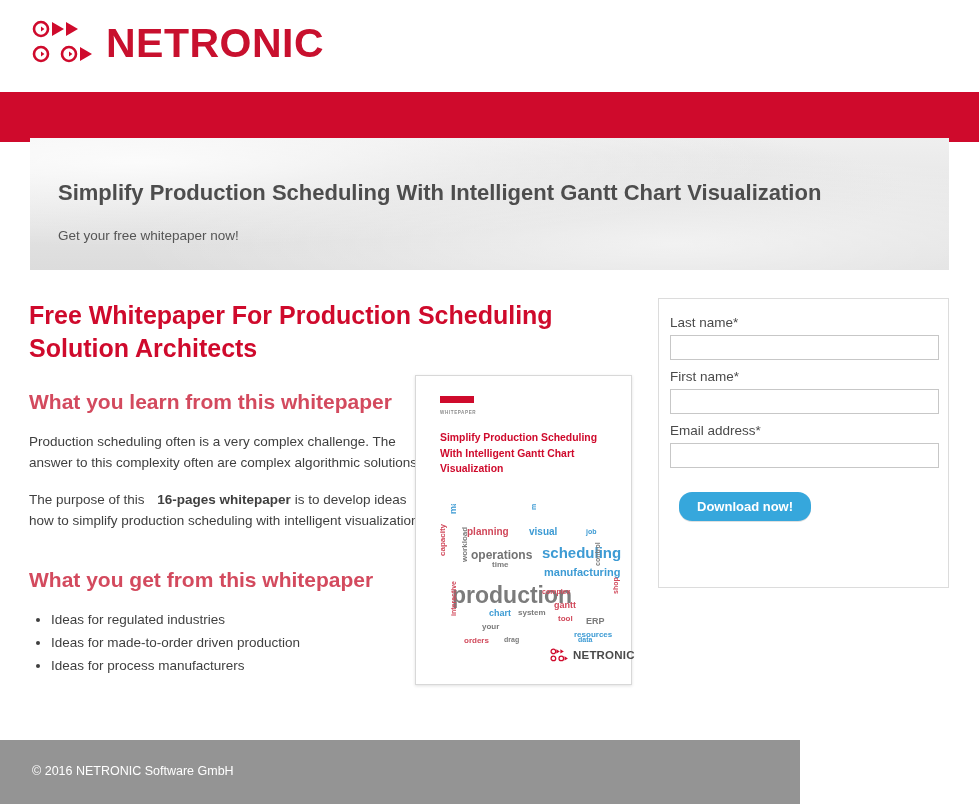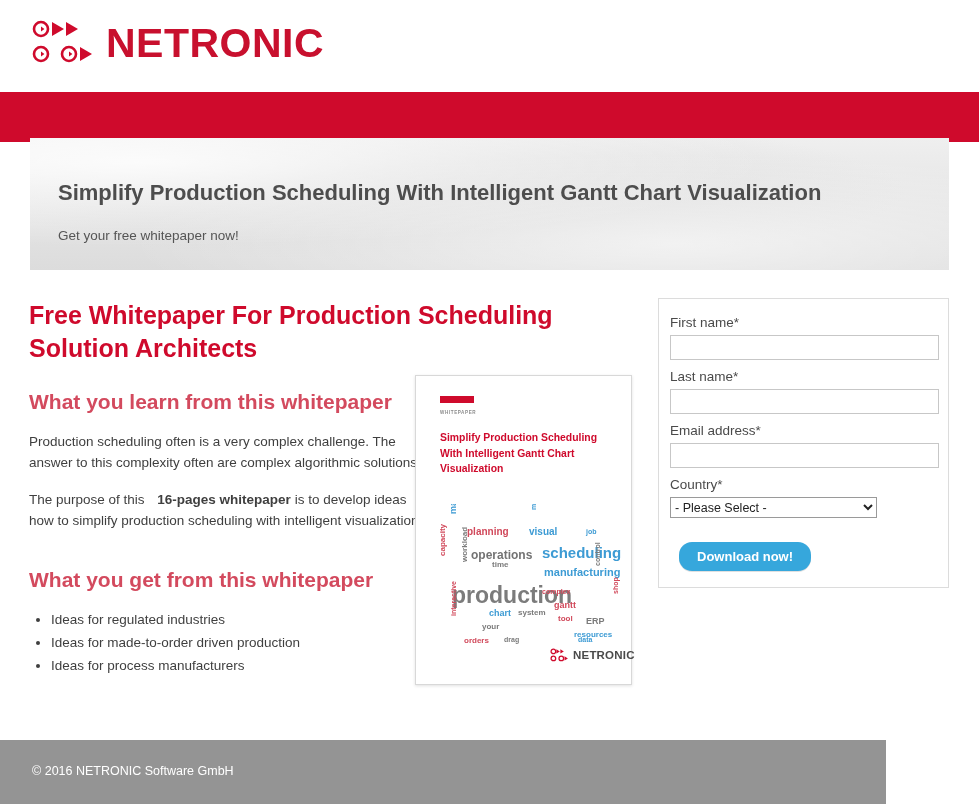--- a/index.html
+++ b/index.html
@@ -66,21 +66,21 @@
   .txt { width:269px; height:25px; border:1px solid #c7c7c7; background:#fff; outline:none;
     font-size:13px; padding:2px 5px; color:#333; font-family:"Liberation Sans", sans-serif; }
   .form-inner { padding:16px 11px 0 11px; }
   select.sel { width:207px; height:21px; font-size:12.5px; border:1px solid #9a9a9a; background:#fff;
     color:#222; font-family:"Liberation Sans", sans-serif; }
   .btn { margin-top:15px; margin-left:9px; background:#36a7dc; border:none; color:#fff;
     font-size:13px; font-weight:bold; padding:7px 18px; border-radius:13px; cursor:pointer;
     font-family:"Liberation Sans", sans-serif; box-shadow:0 1px 0 rgba(0,0,0,.12); }
 
   
-  .footer { position:absolute; left:0; bottom:0; width:886px; height:64px; background:#949494; }
+  .footer { position:absolute; left:0; bottom:0; width:800px; height:64px; background:#949494; }
   .footer-text { position:absolute; left:32px; top:24px; font-size:12.5px; color:#ffffff; }
 </style>
 </head>
 <body>
 
 <div class="page">
 
   <div class="header">
     <div class="logo">
       <span class="logo-mark">
@@ -180,40 +180,34 @@
           </span>
           <span class="t">NETRONIC</span>
         </div>
       </div>
     </div>
 
     <div class="form-box">
       <div class="form-inner">
 
         <div class="field">
+          <div class="field-label">Last name*</div>
+          <input class="txt" type="text" placeholder="" style="">
+        </div>
+
+        <div class="field">
           <div class="field-label">First name*</div>
-          <input class="txt" type="text" placeholder="" style="">
-        </div>
-
-        <div class="field">
-          <div class="field-label">Last name*</div>
           <input class="txt" type="text" placeholder="" style="">
         </div>
 
         <div class="field">
           <div class="field-label">Email address*</div>
           <input class="txt" type="text" placeholder="" style="">
         </div>
 
-        <div class="field">
-          <div class="field-label">Country*</div>
-          <select class="sel">
-            <option>- Please Select -</option>
-          </select>
-        </div>
 
         <button class="btn">Download now!</button>
       </div>
     </div>
   </div>
 
   <div class="footer">
     <div class="footer-text">© 2016 NETRONIC Software GmbH</div>
   </div>
 </div>

